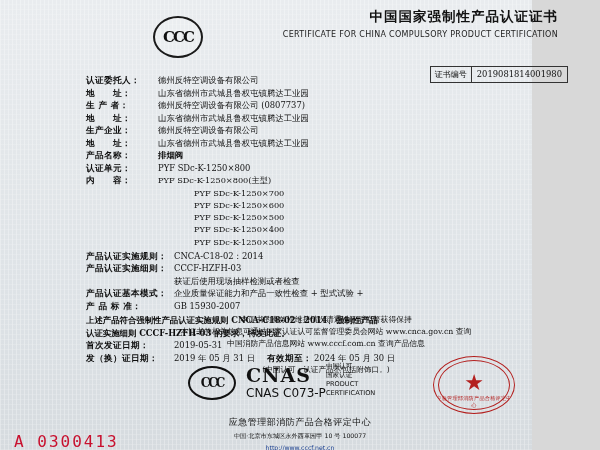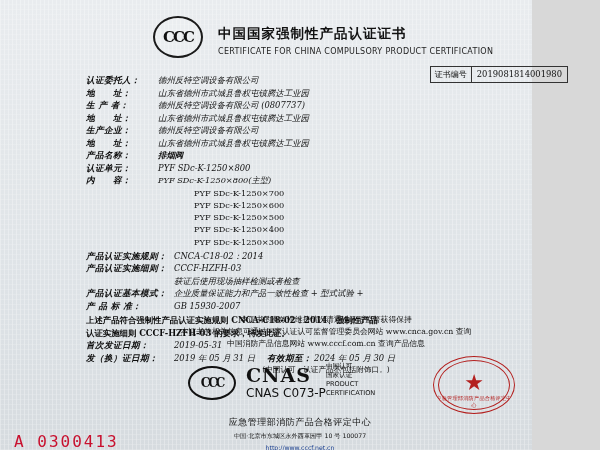--- a/index.html
+++ b/index.html
@@ -27,21 +27,21 @@
   
   .hdr{position:relative;height:50px;}
   .ccc-seal{
     position:absolute;left:125px;top:8px;width:46px;height:38px;
     border:2.2px solid #1a1a1a;border-radius:50%;
     display:flex;align-items:center;justify-content:center;
     font-family:"DejaVu Serif","Liberation Serif",serif;
     font-weight:bold;font-size:15px;letter-spacing:-2px;color:#111;
     background:rgba(255,255,255,.15);
   }
-  .hdr-txt{position:absolute;left:190px;top:17px;width:340px;text-align:left;}
+  .hdr-txt{position:absolute;left:190px;top:0;width:340px;text-align:right;}
   .t-cn{
     font-family:"DejaVu Serif","Liberation Serif",serif;
     font-size:13.5px;font-weight:bold;color:#111;letter-spacing:1px;
   }
   .t-en{
     font-size:8px;color:#222;margin-top:4px;letter-spacing:.3px;
   }
   
   .numbox{
     position:absolute;right:4px;top:58px;
@@ -50,21 +50,21 @@
     display:flex;
     margin-left:36px;
   }
   .numbox .lab{
     padding:2px 4px;border-right:1px solid #333;white-space:nowrap;
     font-family:"DejaVu Sans","Liberation Sans",sans-serif;
   }
   .numbox .val{padding:2px 5px;white-space:nowrap;}
   
   .body{position:absolute;left:58px;top:66px;width:480px;}
-  .row{display:flex;align-items:center;line-height:12.5px;min-height:12.5px;font-style:italic;}
+  .row{display:flex;align-items:center;line-height:12.5px;min-height:12.5px;}
   .lbl{
     width:72px;flex:0 0 72px;
     font-family:"DejaVu Serif","Liberation Serif",serif;
     font-size:8.6px;font-weight:bold;color:#0d0d0d;
     letter-spacing:.4px;white-space:nowrap;
   }
   .lbl.wide{width:88px;flex:0 0 88px;}
   .val{
     font-size:8.4px;color:#111;white-space:nowrap;
     font-family:"DejaVu Serif","Liberation Serif",serif;

